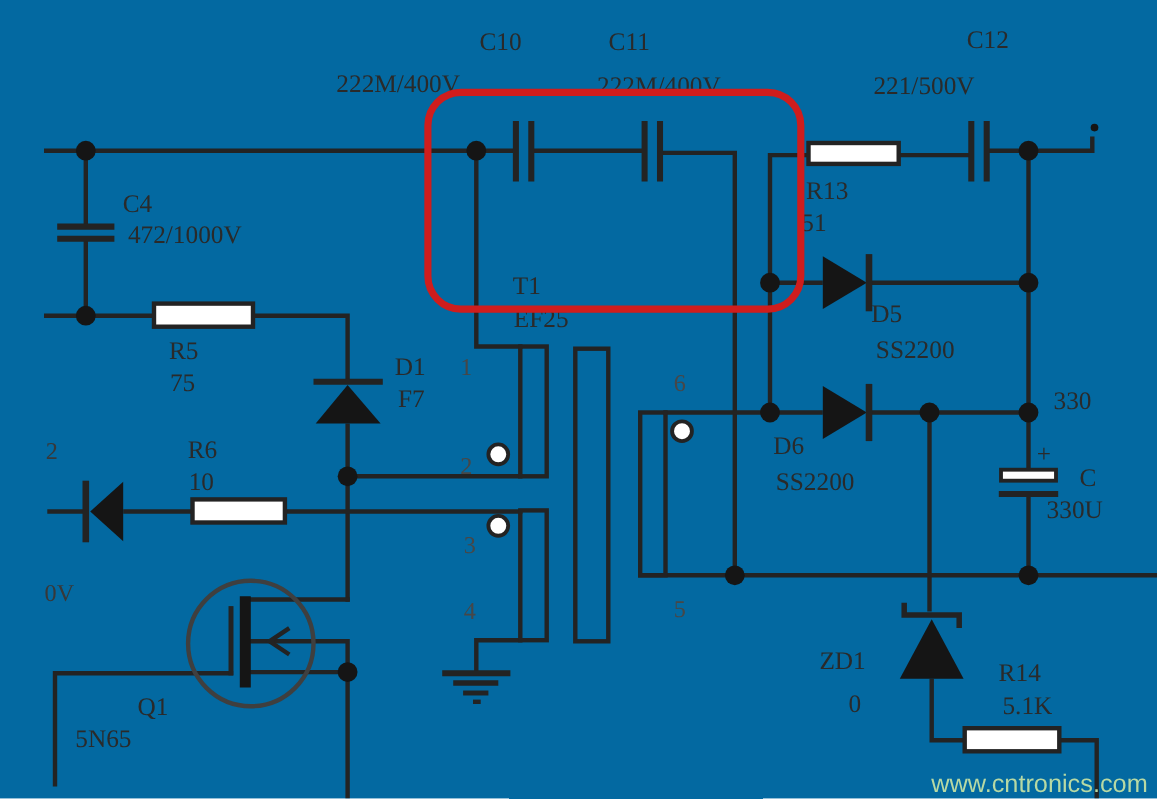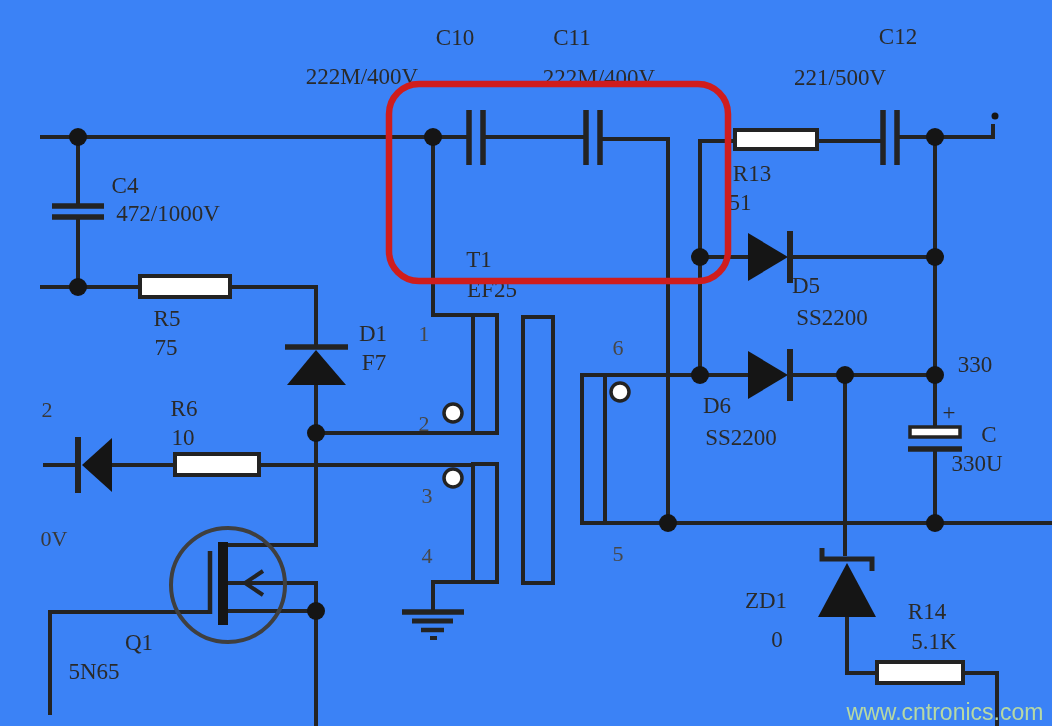--- a/index.html
+++ b/index.html
@@ -1,16 +1,16 @@
 <!DOCTYPE html>
 <html><head>
 <meta charset="utf-8">
 <style>
   html,body{margin:0;padding:0;background:#ffffff;}
-  .stage{position:relative;width:1052px;height:726px;background:#3b82f6;overflow:hidden;}
+  .stage{position:relative;width:1052px;height:726px;background:#0369a1;overflow:hidden;}
   svg{display:block}
   .w{stroke:#232323;stroke-width:4;fill:none;stroke-linecap:square;}
   .w5{stroke:#232323;stroke-width:5.5;fill:none;stroke-linecap:butt;}
   .box{fill:#ffffff;stroke:#232323;stroke-width:4;}
   .fillb{fill:#151515;stroke:none;}
   .dot{fill:#151515;stroke:none;}
   .phase{fill:#ffffff;stroke:#232323;stroke-width:3.5;}
   .coil{fill:none;stroke:#232323;stroke-width:4;}
   .lbl{font-family:"Liberation Serif",serif;font-size:23px;fill:#2a2a2a;}
   .lbl-sm{font-family:"Liberation Serif",serif;font-size:22px;fill:#383838;}

